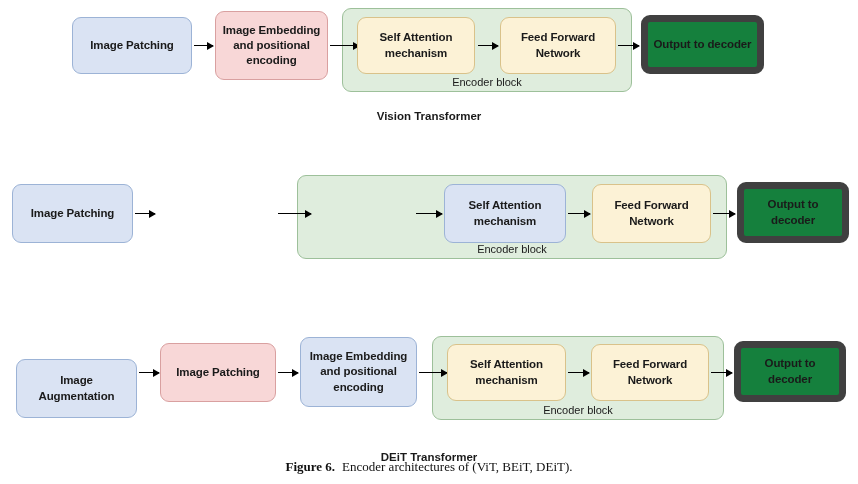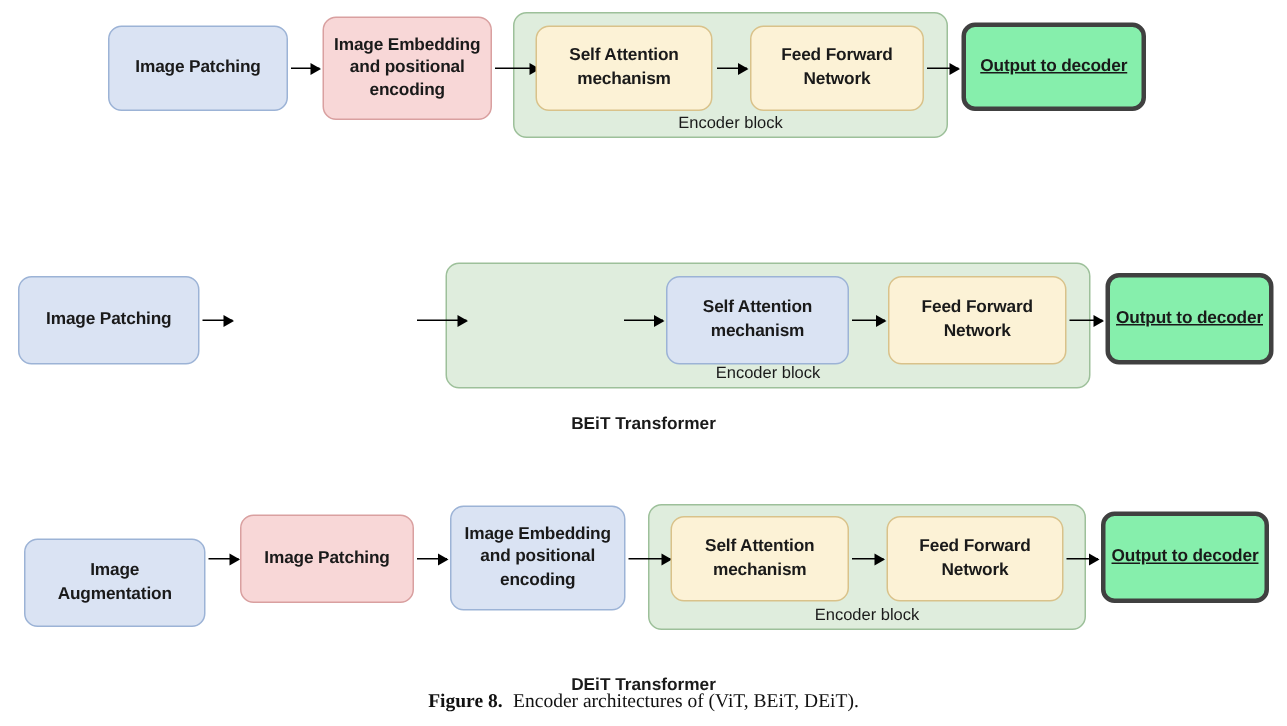--- a/index.html
+++ b/index.html
@@ -39,21 +39,21 @@
     font-size: 11.5px;
     line-height: 1.32;
     color: #1a1a1a;
     padding: 2px 4px;
     letter-spacing: -0.1px;
   }
 
   .node.blue   { background: #dae3f3; border: 1px solid #9cb3d6; }
   .node.pink   { background: #f8d7d7; border: 1px solid #d9a0a0; }
   .node.yellow { background: #fcf2d6; border: 1px solid #d9c28a; }
-  .node.purple { background: #86efac; border: 3px solid #404040; text-decoration: underline; }
+  .node.purple { background: #15803d; border: 7px solid #404040; }
 
   .encoder {
     position: absolute;
     box-sizing: border-box;
     background: #dfeddd;
     border: 1px solid #9dc09a;
     border-radius: 9px;
   }
   .encoder-label {
     position: absolute;
@@ -128,20 +128,21 @@
     <div class="node yellow" style="left:357px; top:17px; width:118px; height:57px;">Self Attention mechanism</div>
 
     <div class="arrow" style="left:478px; top:45px; width:20px;"></div>
 
     <div class="node yellow" style="left:500px; top:17px; width:116px; height:57px;">Feed Forward Network</div>
 
     <div class="arrow" style="left:618px; top:45px; width:21px;"></div>
 
     <div class="node purple" style="left:641px; top:15px; width:123px; height:59px;">Output to decoder</div>
 
+    <div class="row-title" style="top:110px;">Vision Transformer</div>
   </div>
 
   <div class="row" style="top:165px;height:135px;">
 
     <div class="encoder" style="left:297px; top:10px; width:430px; height:84px;">
       <div class="encoder-label">Encoder block</div>
     </div>
 
     <div class="node blue" style="left:12px; top:19px; width:121px; height:59px;">Image Patching</div>
 
@@ -156,21 +157,20 @@
     <div class="node blue" style="left:444px; top:19px; width:122px; height:59px;">Self Attention mechanism</div>
 
     <div class="arrow" style="left:568px; top:48px; width:22px;"></div>
 
     <div class="node yellow" style="left:592px; top:19px; width:119px; height:59px;">Feed Forward Network</div>
 
     <div class="arrow" style="left:713px; top:48px; width:22px;"></div>
 
     <div class="node purple" style="left:737px; top:17px; width:112px; height:61px;">Output to decoder</div>
 
-    <div class="row-title" style="top:112px;">BEiT Transformer</div>
   </div>
 
   <div class="row" style="top:325px;height:135px;">
 
     <div class="encoder" style="left:432px; top:11px; width:292px; height:84px;">
       <div class="encoder-label">Encoder block</div>
     </div>
 
     <div class="node blue" style="left:16px; top:34px; width:121px; height:59px;">Image Augmentation</div>
 
@@ -191,16 +191,16 @@
     <div class="node yellow" style="left:591px; top:19px; width:118px; height:57px;">Feed Forward Network</div>
 
     <div class="arrow" style="left:711px; top:47px; width:21px;"></div>
 
     <div class="node purple" style="left:734px; top:16px; width:112px; height:61px;">Output to decoder</div>
 
     <div class="row-title" style="top:126px;">DEiT Transformer</div>
   </div>
 
   <div id="caption">
-    <span class="cap-label">Figure 8.</span><span class="cap-text">Encoder architectures of (ViT, BEiT, DEiT).</span>
+    <span class="cap-label">Figure 6.</span><span class="cap-text">Encoder architectures of (ViT, BEiT, DEiT).</span>
   </div>
 
 </div>
 
 </body></html>

